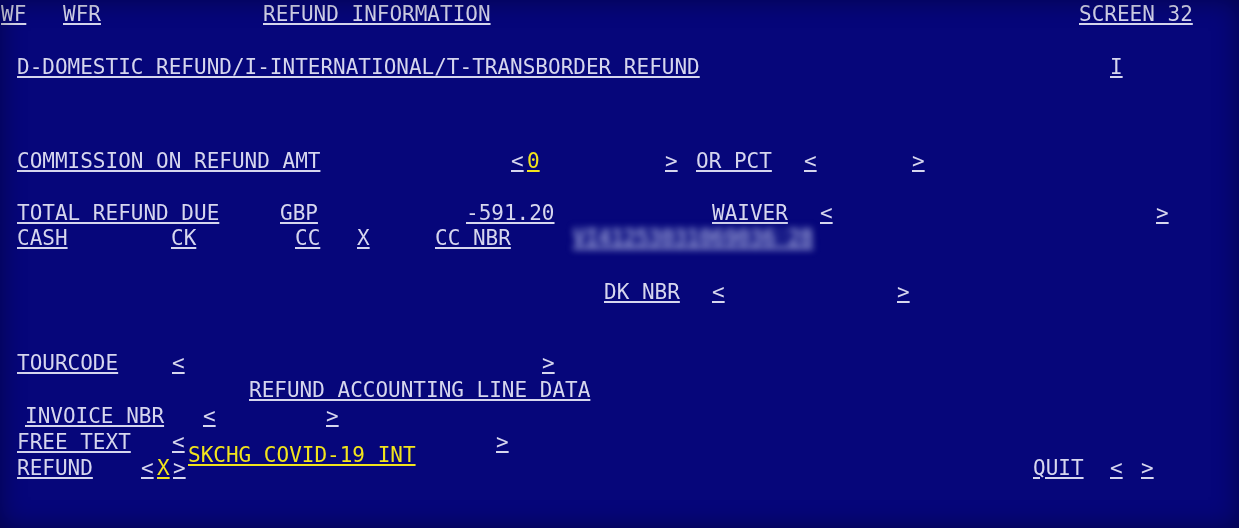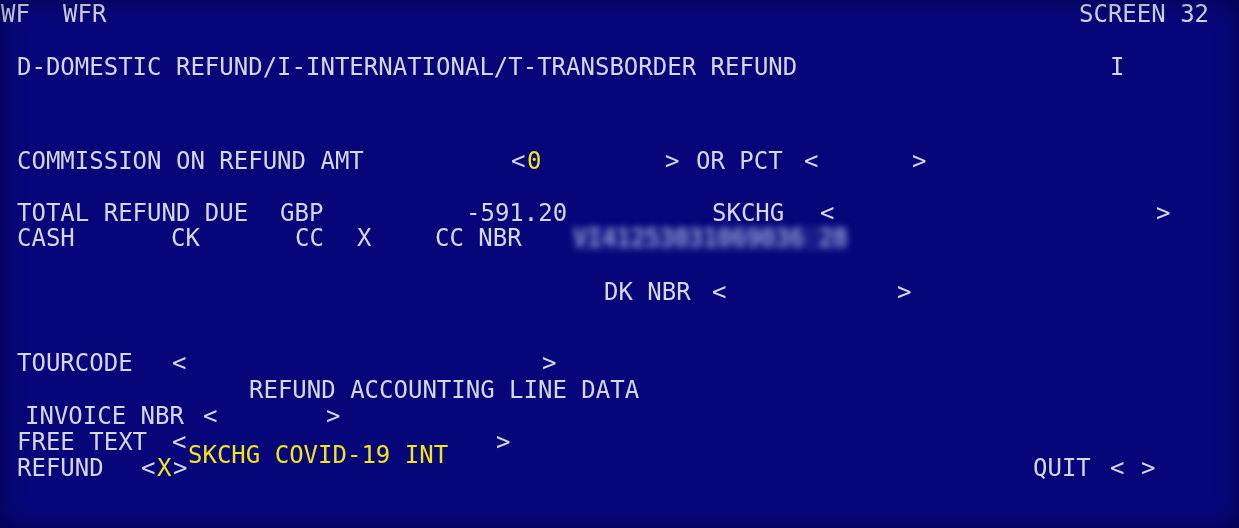--- a/index.html
+++ b/index.html
@@ -34,23 +34,24 @@
     left: 0;
     white-space: pre;
     font-family: "DejaVu Sans Mono", "Liberation Mono", monospace;
     font-size: 21px;
     line-height: 25px;
   }
   .cell {
     position: absolute;
     white-space: pre;
     font-family: "DejaVu Sans Mono", "Liberation Mono", monospace;
-    font-size: 24px;
+    font-size: 21px;
     line-height: 25px;
     top: 0;
+    text-decoration: underline;
   }
   .fld-label { color: #d6d6ee; }
   .value-hl  { color: #f2e41c; }
   .bracket   { color: #d6d6ee; }
   .redacted {
     display: inline-block;
     color: rgba(190,195,235,0.62);
     filter: blur(3.4px);
     background: rgba(70,80,170,0.30);
     text-shadow: 0 0 3px rgba(200,205,245,0.55);
@@ -58,20 +59,21 @@
   }
 </style>
 </head>
 <body>
 
 <div id="screen" style="background: rgb(6, 6, 122); color: rgb(216, 216, 240);">
 
   <div class="row" style="top:2px;">
     <span class="cell fld-label" style="left:1px;">WF</span>
     <span class="cell fld-label" style="left:63px;">WFR</span>
+    <span class="cell fld-label" style="left:263px;">REFUND INFORMATION</span>
     <span class="cell fld-label" style="left:1079px;">SCREEN 32</span>
   </div>
 
 
   <div class="row" style="top:55px;">
     <span class="cell fld-label" style="left:17px;">D-DOMESTIC REFUND/I-INTERNATIONAL/T-TRANSBORDER REFUND</span>
     <span class="cell fld-label" style="left:1110px;">I</span>
   </div>
 
   <div class="row" style="top:149px;">
@@ -82,21 +84,21 @@
     <span class="cell fld-label" style="left:696px;">OR PCT</span>
     <span class="cell bracket" style="left:804px;">&lt;</span>
     <span class="cell value-hl" style="left: 820px; color: rgb(242, 228, 28);"></span>
     <span class="cell bracket" style="left:912px;">&gt;</span>
   </div>
 
   <div class="row" style="top:201px;">
     <span class="cell fld-label" style="left:17px;">TOTAL REFUND DUE</span>
     <span class="cell fld-label" style="left:280px;">GBP</span>
     <span class="cell fld-label" style="left:466px;">-591.20</span>
-    <span class="cell fld-label" style="left:712px;">SKCHG</span>
+    <span class="cell fld-label" style="left:712px;">WAIVER</span>
     <span class="cell bracket" style="left:820px;">&lt;</span>
     <span class="cell value-hl" style="left: 836px; color: rgb(242, 228, 28);"></span>
     <span class="cell bracket" style="left:1156px;">&gt;</span>
   </div>
 
   <div class="row" style="top:226px;">
     <span class="cell fld-label" style="left:17px;">CASH</span>
     <span class="cell value-hl" style="left: 94px; color: rgb(242, 228, 28);"></span>
     <span class="cell fld-label" style="left:171px;">CK</span>
     <span class="cell value-hl" style="left: 218px; color: rgb(242, 228, 28);"></span>

